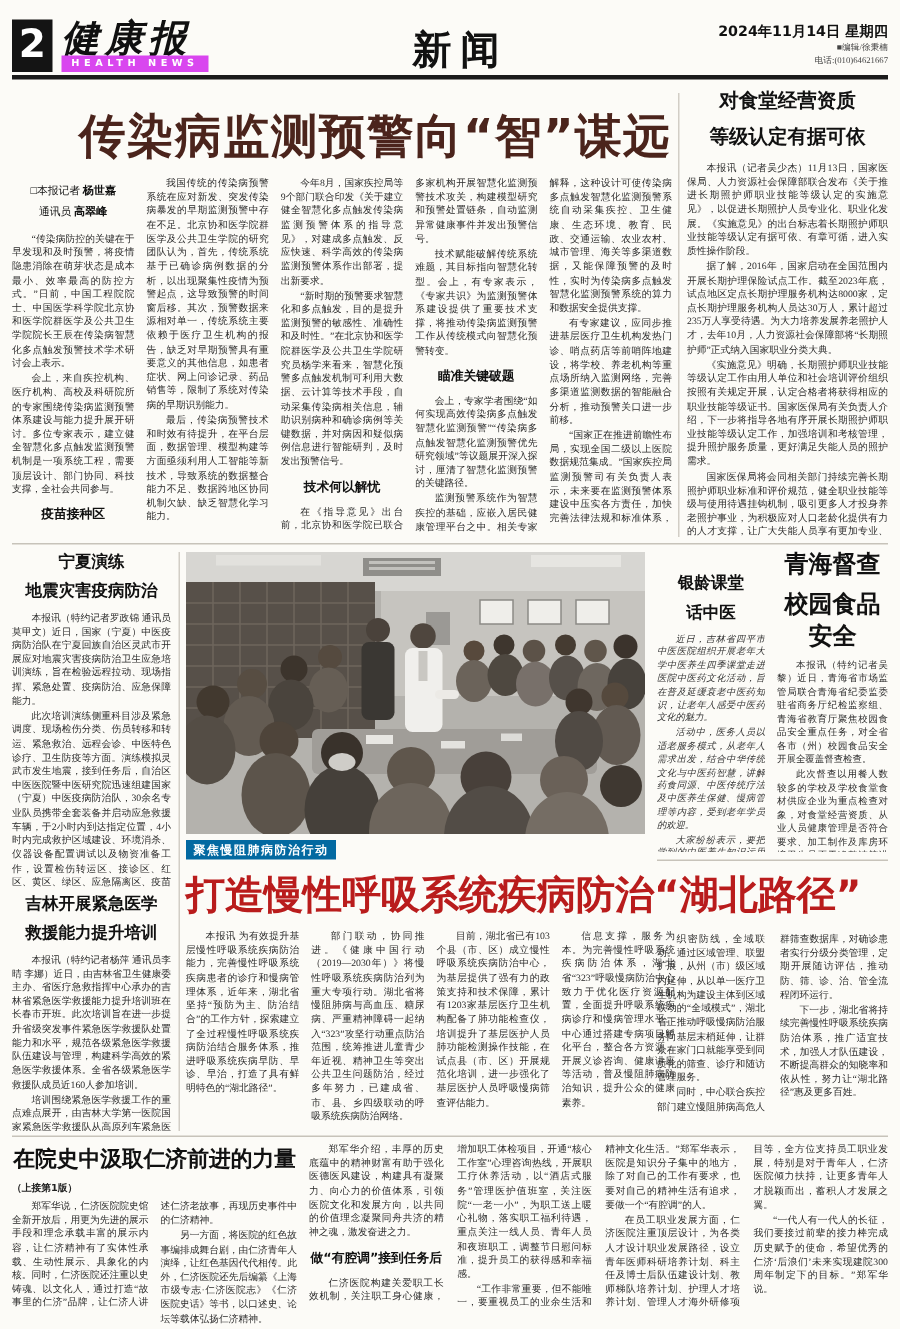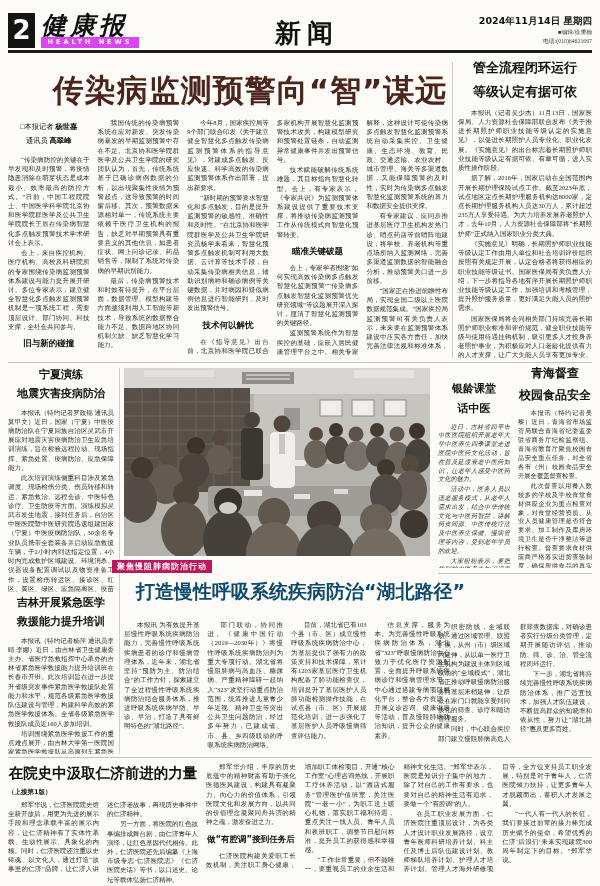--- a/index.html
+++ b/index.html
@@ -49,32 +49,32 @@
   
   .care-wrap{left:458px;top:60px;width:134px;height:298px;overflow:hidden;}
   .care-wrap .art-h{font-size:13px;margin-bottom:7px;}
   .rule-top{left:8px;top:362px;width:584px;}
 
   
   .rail-box{left:8px;width:106px;overflow:hidden;}
   .rail-box .art-h{font-size:11px;margin-bottom:5px;}
   .v-left{left:119px;top:368px;height:386px;}
   .photo-frame{left:124px;top:368px;width:306px;height:188px;background:#b9b7b2;overflow:hidden;}
-  .chip{left:112px;top:560px;height:13px;background:#be185d;color:#fff;padding:0 5px;
+  .chip{left:124px;top:560px;height:13px;background:#0369a1;color:#fff;padding:0 5px;
         font-family:"DejaVu Sans","Liberation Sans",sans-serif;font-weight:bold;font-size:8px;
         line-height:13px;letter-spacing:1px;}
-  .hubei-headline{left:136px;top:579px;width:330px;font-family:"DejaVu Sans","Liberation Sans",sans-serif;
-        font-weight:900;font-size:19px;letter-spacing:0;color:#0c4a6e;white-space:nowrap;}
+  .hubei-headline{left:124px;top:579px;width:330px;font-family:"DejaVu Sans","Liberation Sans",sans-serif;
+        font-weight:900;font-size:26px;letter-spacing:0;color:#b91c1c;white-space:nowrap;}
   .hubei-main{left:124px;top:620px;width:326px;height:132px;column-count:4;column-gap:8px;}
   .hubei-side{left:438px;top:622px;width:154px;height:130px;column-count:2;column-gap:10px;}
   .silver-wrap{left:438px;top:382px;width:72px;height:186px;overflow:hidden;}
   .silver-wrap .art-h{font-size:11px;margin-bottom:6px;font-weight:700;}
   .silver-body{font-style:italic;color:#333;}
   .qinghai-wrap{left:518px;top:366px;width:74px;height:202px;overflow:hidden;}
-  .qinghai-wrap .art-h{font-size:12px;margin-bottom:6px;}
+  .qinghai-wrap .art-h{font-size:16px;margin-bottom:6px;}
   .mid-rule{left:438px;top:573px;width:154px;}
 
   
   .bot-rule{left:8px;top:757px;width:584px;}
   .renji-left{left:8px;top:764px;width:190px;height:122px;overflow:hidden;}
   .renji-left .art-h{font-size:14.5px;white-space:nowrap;margin-bottom:5px;}
   .jump-note{font-family:"DejaVu Sans","Liberation Sans",sans-serif;font-weight:bold;
         font-size:6.5px;color:#222;margin:2px 0 3px;}
   .renji-left-cols{column-count:2;column-gap:8px;height:86px;overflow:hidden;}
   .renji-right{left:206px;top:762px;width:386px;height:124px;column-count:4;column-gap:9px;}
@@ -99,39 +99,39 @@
   <div class="abs lead-body body-text">
     <div class="lead-byline">
       <span>□本报记者</span>
       <b>杨世嘉</b><br>
       <span>通讯员</span>
       <b>高翠峰</b>
     </div>
     <div>
         <p>“传染病防控的关键在于早发现和及时预警，将疫情隐患消除在萌芽状态是成本最小、效率最高的防控方式。”日前，中国工程院院士、中国医学科学院北京协和医学院群医学及公共卫生学院院长王辰在传染病智慧化多点触发预警技术学术研讨会上表示。</p>
         <p>会上，来自疾控机构、医疗机构、高校及科研院所的专家围绕传染病监测预警体系建设与能力提升展开研讨。多位专家表示，建立健全智慧化多点触发监测预警机制是一项系统工程，需要顶层设计、部门协同、科技支撑，全社会共同参与。</p>
-        <h4 class="subhead">旧与新的碰撞</h4>
+        <h4 class="subhead">疫苗接种区</h4>
         <p>我国传统的传染病预警系统在应对新发、突发传染病暴发的早期监测预警中存在不足。北京协和医学院群医学及公共卫生学院的研究团队认为，首先，传统系统基于已确诊病例数据的分析，以出现聚集性疫情为预警起点，这导致预警的时间窗后移。其次，预警数据来源相对单一，传统系统主要依赖于医疗卫生机构的报告，缺乏对早期预警具有重要意义的其他信息，如患者症状、网上问诊记录、药品销售等，限制了系统对传染病的早期识别能力。</p>
         <p>最后，传染病预警技术和时效有待提升，在平台层面，数据管理、模型构建等方面亟须利用人工智能等新技术，导致系统的数据整合能力不足、数据跨地区协同机制欠缺、缺乏智慧化学习能力。</p>
         <p>今年8月，国家疾控局等9个部门联合印发《关于建立健全智慧化多点触发传染病监测预警体系的指导意见》，对建成多点触发、反应快速、科学高效的传染病监测预警体系作出部署，提出新要求。</p>
         <p>“新时期的预警要求智慧化和多点触发，目的是提升监测预警的敏感性、准确性和及时性。”在北京协和医学院群医学及公共卫生学院研究员杨学来看来，智慧化预警多点触发机制可利用大数据、云计算等技术手段，自动采集传染病相关信息，辅助识别病种和确诊病例等关键数据，并对病因和疑似病例信息进行智能研判，及时发出预警信号。</p>
         <h4 class="subhead">技术何以解忧</h4>
         <p>在《指导意见》出台前，北京协和医学院已联合多家机构开展智慧化监测预警技术攻关，构建模型研究和预警处置链条，自动监测异常健康事件并发出预警信号。</p>
         <p>技术赋能破解传统系统难题，其目标指向智慧化转型。会上，有专家表示，《专家共识》为监测预警体系建设提供了重要技术支撑，将推动传染病监测预警工作从传统模式向智慧化预警转变。</p>
         <h4 class="subhead">瞄准关键破题</h4>
         <p>会上，专家学者围绕“如何实现高效传染病多点触发智慧化监测预警”“传染病多点触发智慧化监测预警优先研究领域”等议题展开深入探讨，厘清了智慧化监测预警的关键路径。</p>
         <p>监测预警系统作为智慧疾控的基础，应嵌入居民健康管理平台之中。相关专家解释，这种设计可使传染病多点触发智慧化监测预警系统自动采集疾控、卫生健康、生态环境、教育、民政、交通运输、农业农村、城市管理、海关等多渠道数据，又能保障预警的及时性，实时为传染病多点触发智慧化监测预警系统的算力和数据安全提供支撑。</p>
         <p>有专家建议，应同步推进基层医疗卫生机构发热门诊、哨点药店等前哨阵地建设，将学校、养老机构等重点场所纳入监测网络，完善多渠道监测数据的智能融合分析，推动预警关口进一步前移。</p>
         <p>“国家正在推进前瞻性布局，实现全国二级以上医院数据规范集成。”国家疾控局监测预警司有关负责人表示，未来要在监测预警体系建设中压实各方责任，加快完善法律法规和标准体系，推动疾控机构与医疗机构信息互通，让智慧化监测预警体系真正落地见效，筑牢守护人民群众生命健康的第一道防线。</p>
       </div>
   </div>
   <div class="abs vrule" style="left:452px;top:62px;height:296px;"></div>
 
   <div class="abs care-wrap">
-    <div class="art-h">管全流程闭环运行</div>
+    <div class="art-h">对食堂经营资质</div>
     <div class="art-h" style="margin-bottom:7px;">等级认定有据可依</div>
     <div class="body-text">
         <p>本报讯（记者吴少杰）11月13日，国家医保局、人力资源社会保障部联合发布《关于推进长期照护师职业技能等级认定的实施意见》，以促进长期照护人员专业化、职业化发展。《实施意见》的出台标志着长期照护师职业技能等级认定有据可依、有章可循，进入实质性操作阶段。</p>
         <p>据了解，2016年，国家启动在全国范围内开展长期护理保险试点工作。截至2023年底，试点地区定点长期护理服务机构达8000家，定点长期护理服务机构人员达30万人，累计超过235万人享受待遇。为大力培养发展养老照护人才，去年10月，人力资源社会保障部将“长期照护师”正式纳入国家职业分类大典。</p>
         <p>《实施意见》明确，长期照护师职业技能等级认定工作由用人单位和社会培训评价组织按照有关规定开展，认定合格者将获得相应的职业技能等级证书。国家医保局有关负责人介绍，下一步将指导各地有序开展长期照护师职业技能等级认定工作，加强培训和考核管理，提升照护服务质量，更好满足失能人员的照护需求。</p>
         <p>国家医保局将会同相关部门持续完善长期照护师职业标准和评价规范，健全职业技能等级与使用待遇挂钩机制，吸引更多人才投身养老照护事业，为积极应对人口老龄化提供有力的人才支撑，让广大失能人员享有更加专业、更有温度的照护服务。</p>
       </div>
   </div>
 
   <div class="abs hrule rule-top"></div>

